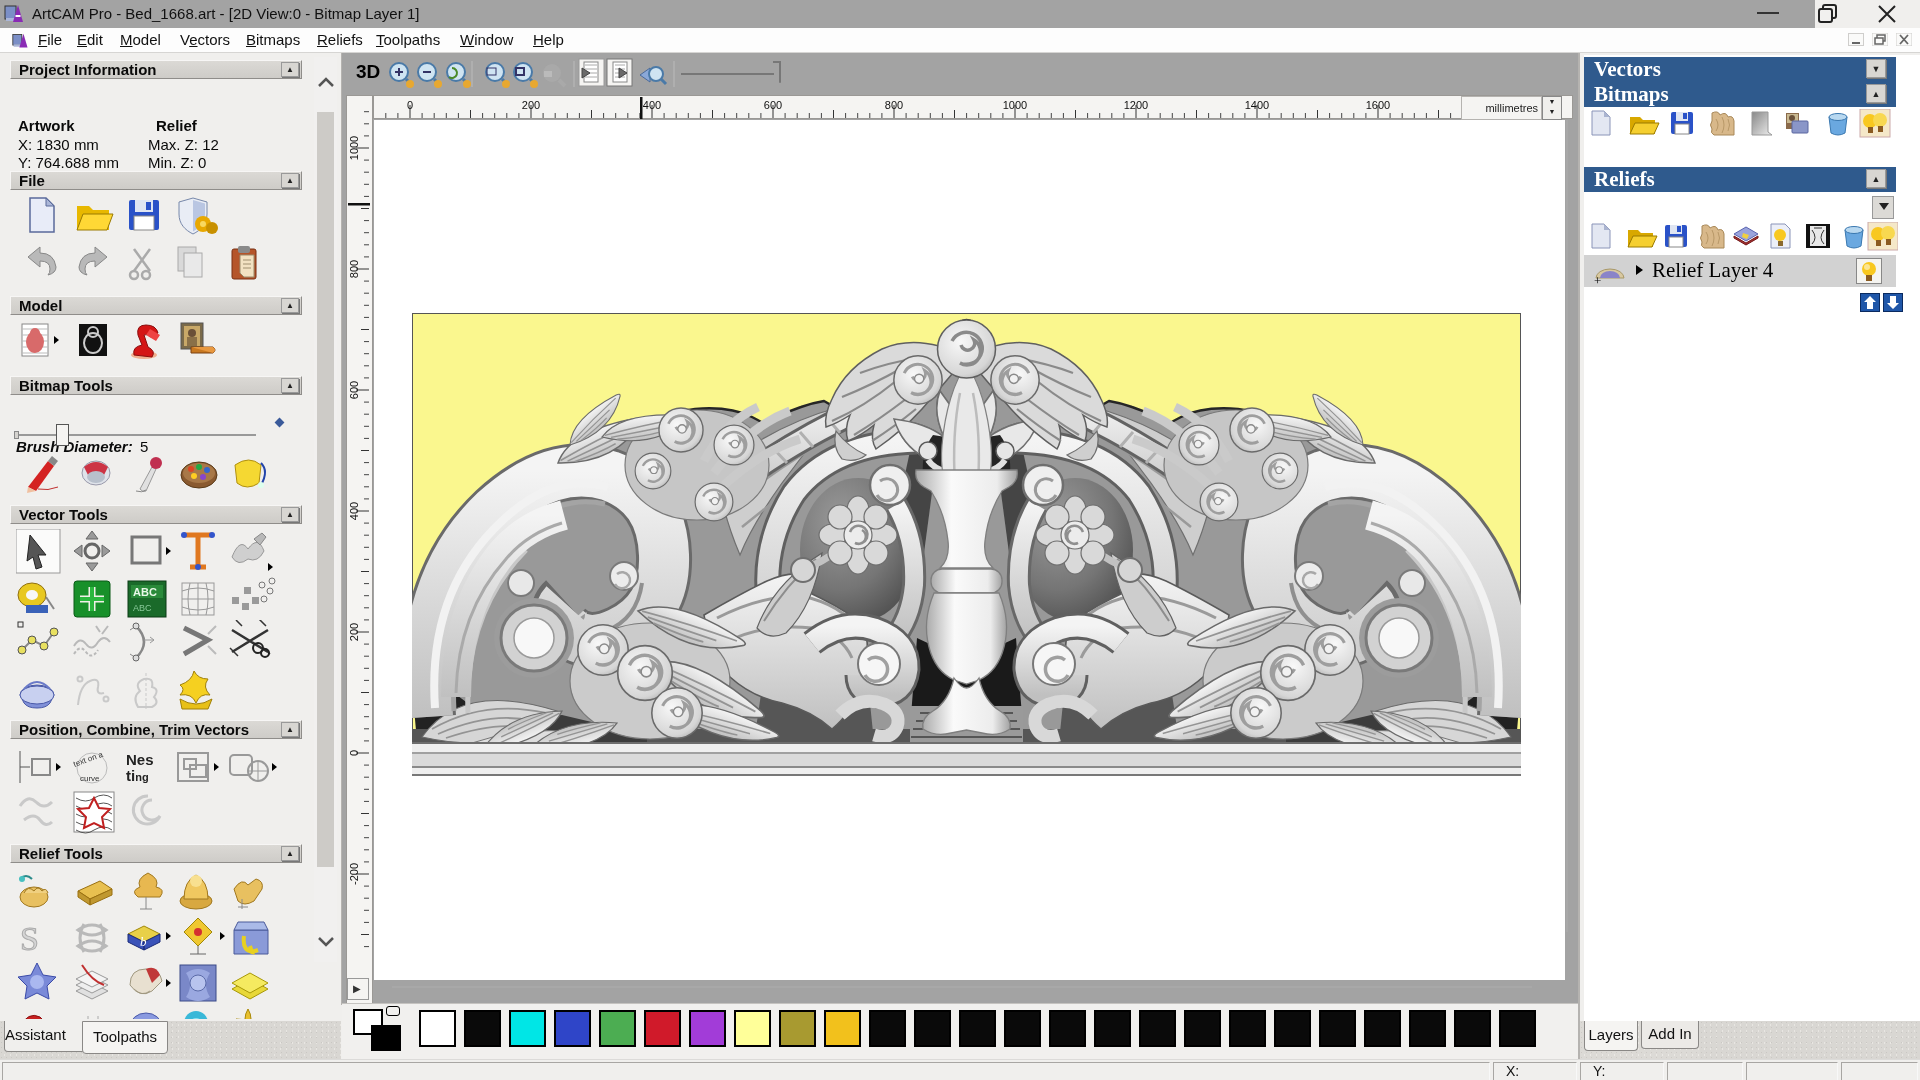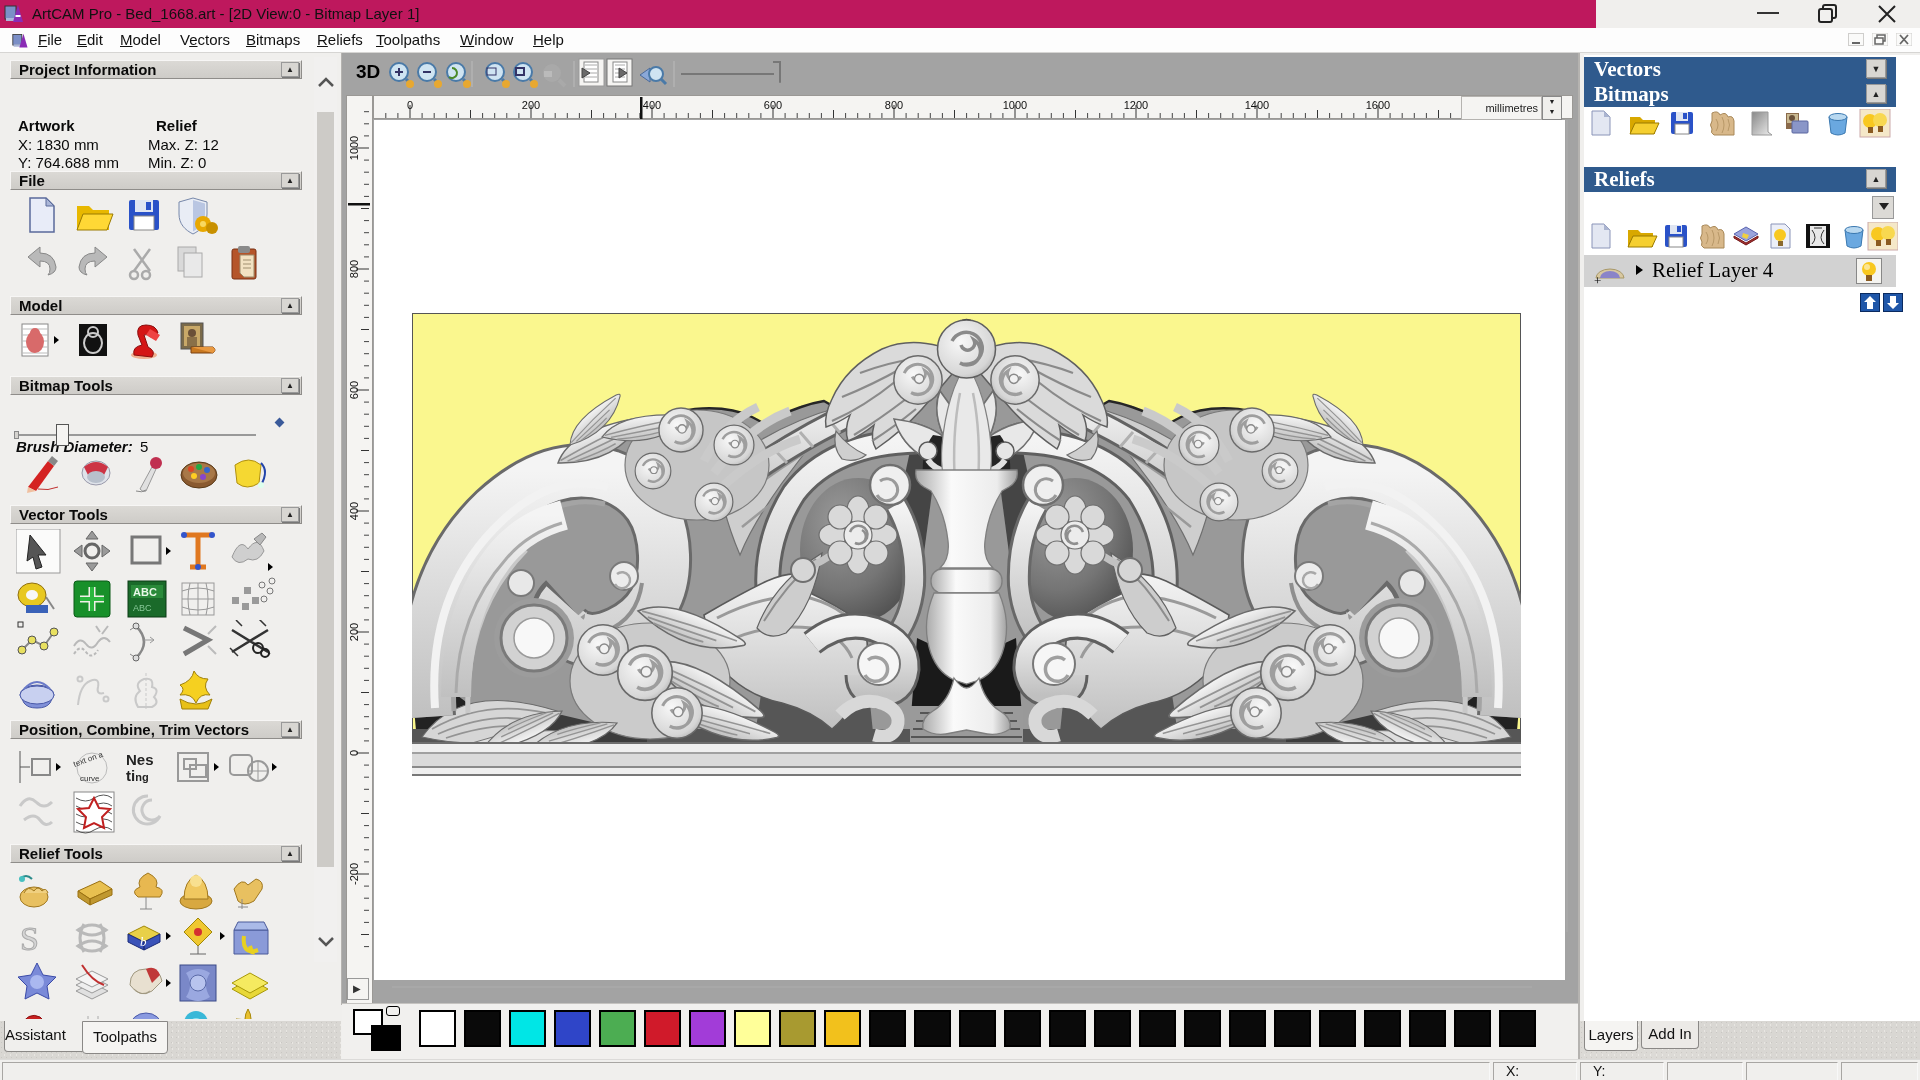--- a/index.html
+++ b/index.html
@@ -1,21 +1,21 @@
 <!DOCTYPE html>
 <html><head>
 <meta charset="utf-8">
 <style>
 * { margin:0; padding:0; box-sizing:border-box; }
 html,body { width:1920px; height:1080px; overflow:hidden; font-family:"Liberation Sans", sans-serif; background:#f0efed; }
 #root { position:absolute; left:0; top:0; width:1920px; height:1080px; }
 .abs { position:absolute; }
 
 
-#titlebar { left:0; top:0; width:1596px; height:28px; background:#be185d; }
+#titlebar { left:0; top:0; width:1815px; height:28px; background:#a3a3a3; }
 #titletext { left:32px; top:5px; font-size:15px; color:#111; }
 #menubar { left:0; top:28px; width:1920px; height:25px; background:#fdfdfd; border-bottom:1px solid #d6d5d3; }
 .menuitem { position:absolute; top:3px; font-size:15px; color:#111; }
 .menuitem u { text-decoration:underline; }
 
 
 #leftpanel { left:0; top:53px; width:310px; height:969px; background:#f0efed; }
 .sechdr { position:absolute; left:10px; width:292px; height:19px; background:linear-gradient(#dbd9d5,#ceccc8); border-top:1px solid #f7f6f5; border-left:1px solid #f7f6f5; border-bottom:1px solid #8f8d8a; border-right:1px solid #8f8d8a; font-weight:bold; font-size:15px; color:#0a0a0a; padding-left:8px; line-height:17px; }
 .hdrbtn { position:absolute; right:2px; top:1px; width:18px; height:15px; background:#d8d6d2; border:1px solid #999; box-shadow:1px 1px 0 #777; font-size:8px; text-align:center; line-height:14px; color:#222; }
 .ptxt { position:absolute; font-size:15px; color:#0a0a0a;margin-top:33px; }

